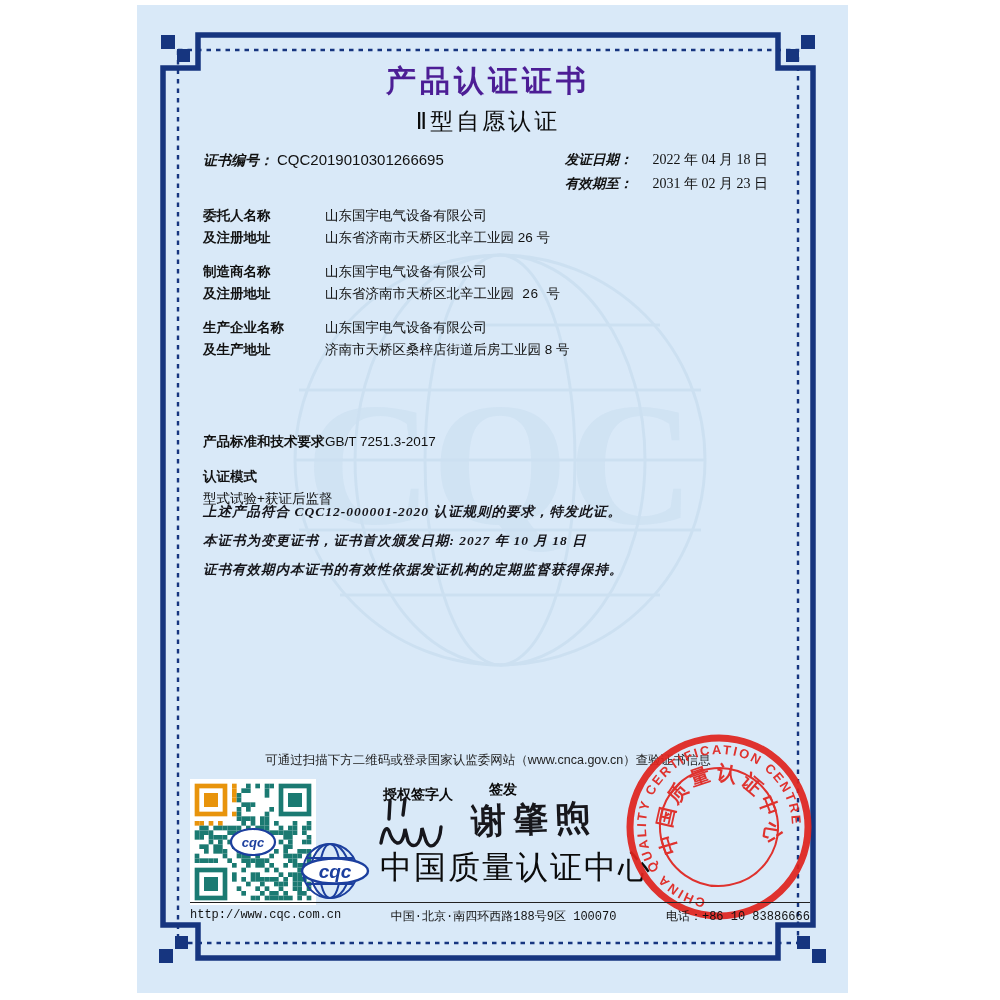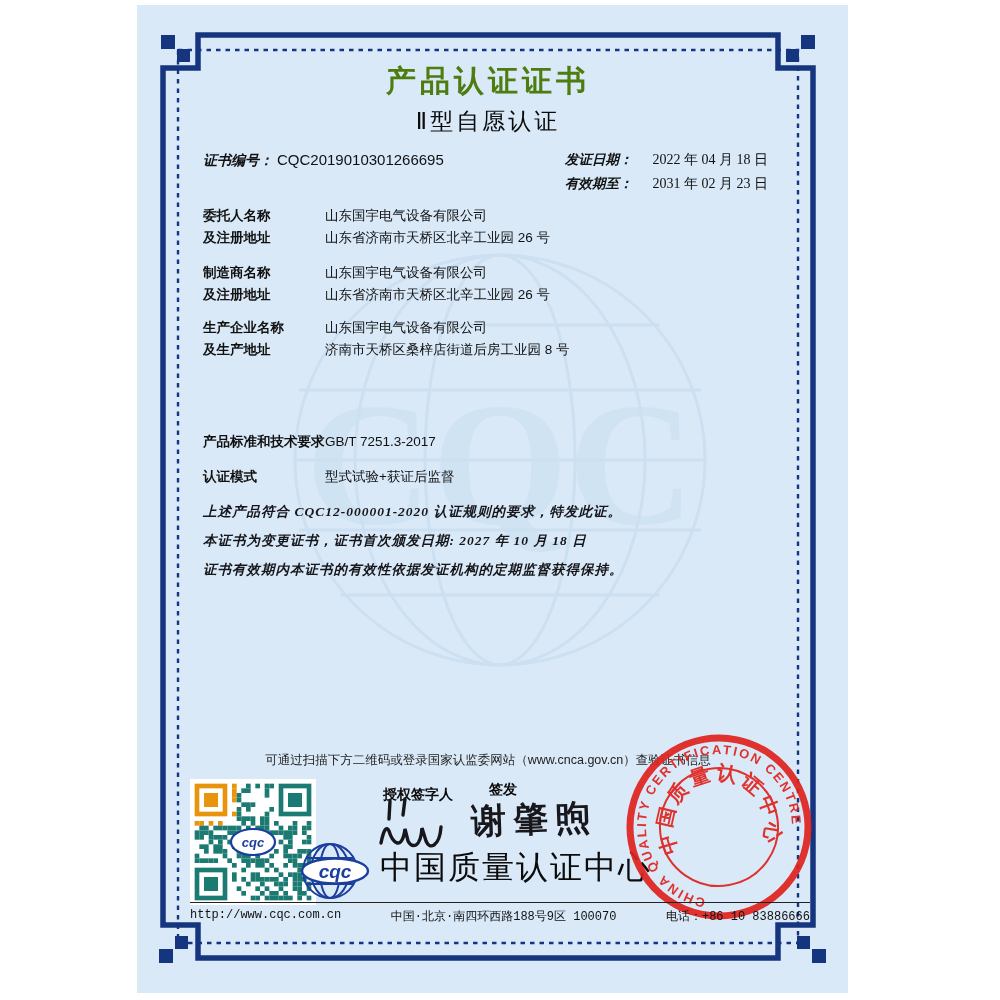--- a/index.html
+++ b/index.html
@@ -10,21 +10,21 @@
   }
   .page{
     position:absolute;left:137px;top:5px;width:711px;height:988px;
     background:#d9e9f8;
   }
   .abs{position:absolute;}
   svg{display:block;}
   
   .title{
     left:26px;right:35px;top:56px;text-align:center;
-    font-size:30px;font-weight:bold;letter-spacing:4px;color:#4d7c0f;
+    font-size:30px;font-weight:bold;letter-spacing:4px;color:#4c1d95;
   }
   .subtitle{
     left:26px;right:35px;top:101px;text-align:center;
     font-size:23px;letter-spacing:3px;color:#0b0b0b;
   }
   .kai{font-family:"Liberation Serif","DejaVu Serif",serif;font-style:italic;font-weight:bold;}
   .certno{left:66px;top:146px;font-size:14px;}
   .certno .num{font-style:normal;font-weight:normal;font-family:"Liberation Sans",sans-serif;font-size:15px;margin-left:4px;}
   .daterow{left:428px;font-size:13.5px;}
   .daterow .val{font-style:normal;font-weight:normal;font-family:Liberation Serif, serif;font-size:14px;margin-left:20px;text-align:right;}
@@ -102,21 +102,21 @@
   <div class="abs frow" style="top:200px;align-items:flex-end;">
     <div class="lab">
         <div>委托人名称</div>
         <div>及注册地址</div>
       </div>
     <div class="val">
         <div>山东国宇电气设备有限公司</div>
         <div>山东省济南市天桥区北辛工业园 26 号</div>
       </div>
   </div>
-  <div class="abs frow" style="top:257px;">
+  <div class="abs frow" style="top:257px;font-family:Liberation Mono, monospace;">
     <div class="lab">
         <div>制造商名称</div>
         <div>及注册地址</div>
       </div>
     <div class="val">
         <div>山东国宇电气设备有限公司</div>
         <div>山东省济南市天桥区北辛工业园 26 号</div>
       </div>
   </div>
   <div class="abs frow" style="top:312px;">
@@ -132,21 +132,21 @@
   <div class="abs frow" style="top:367px;">
   </div>
   <div class="abs frow" style="top:426px;">
     <div class="lab">
         <div>产品标准和技术要求</div>
       </div>
     <div class="val">
         <div>GB/T 7251.3-2017</div>
       </div>
   </div>
-  <div class="abs frow" style="top:461px;">
+  <div class="abs frow" style="top:461px;flex-direction:column;">
     <div class="lab">
         <div>认证模式</div>
       </div>
     <div class="val">
         <div>型式试验+获证后监督</div>
       </div>
   </div>
 
   <div class="abs stmt" style="top:498px;">上述产品符合 CQC12-000001-2020 认证规则的要求，特发此证。</div>
   <div class="abs stmt" style="top:527px;">本证书为变更证书，证书首次颁发日期: 2027 年 10 月 18 日</div>

